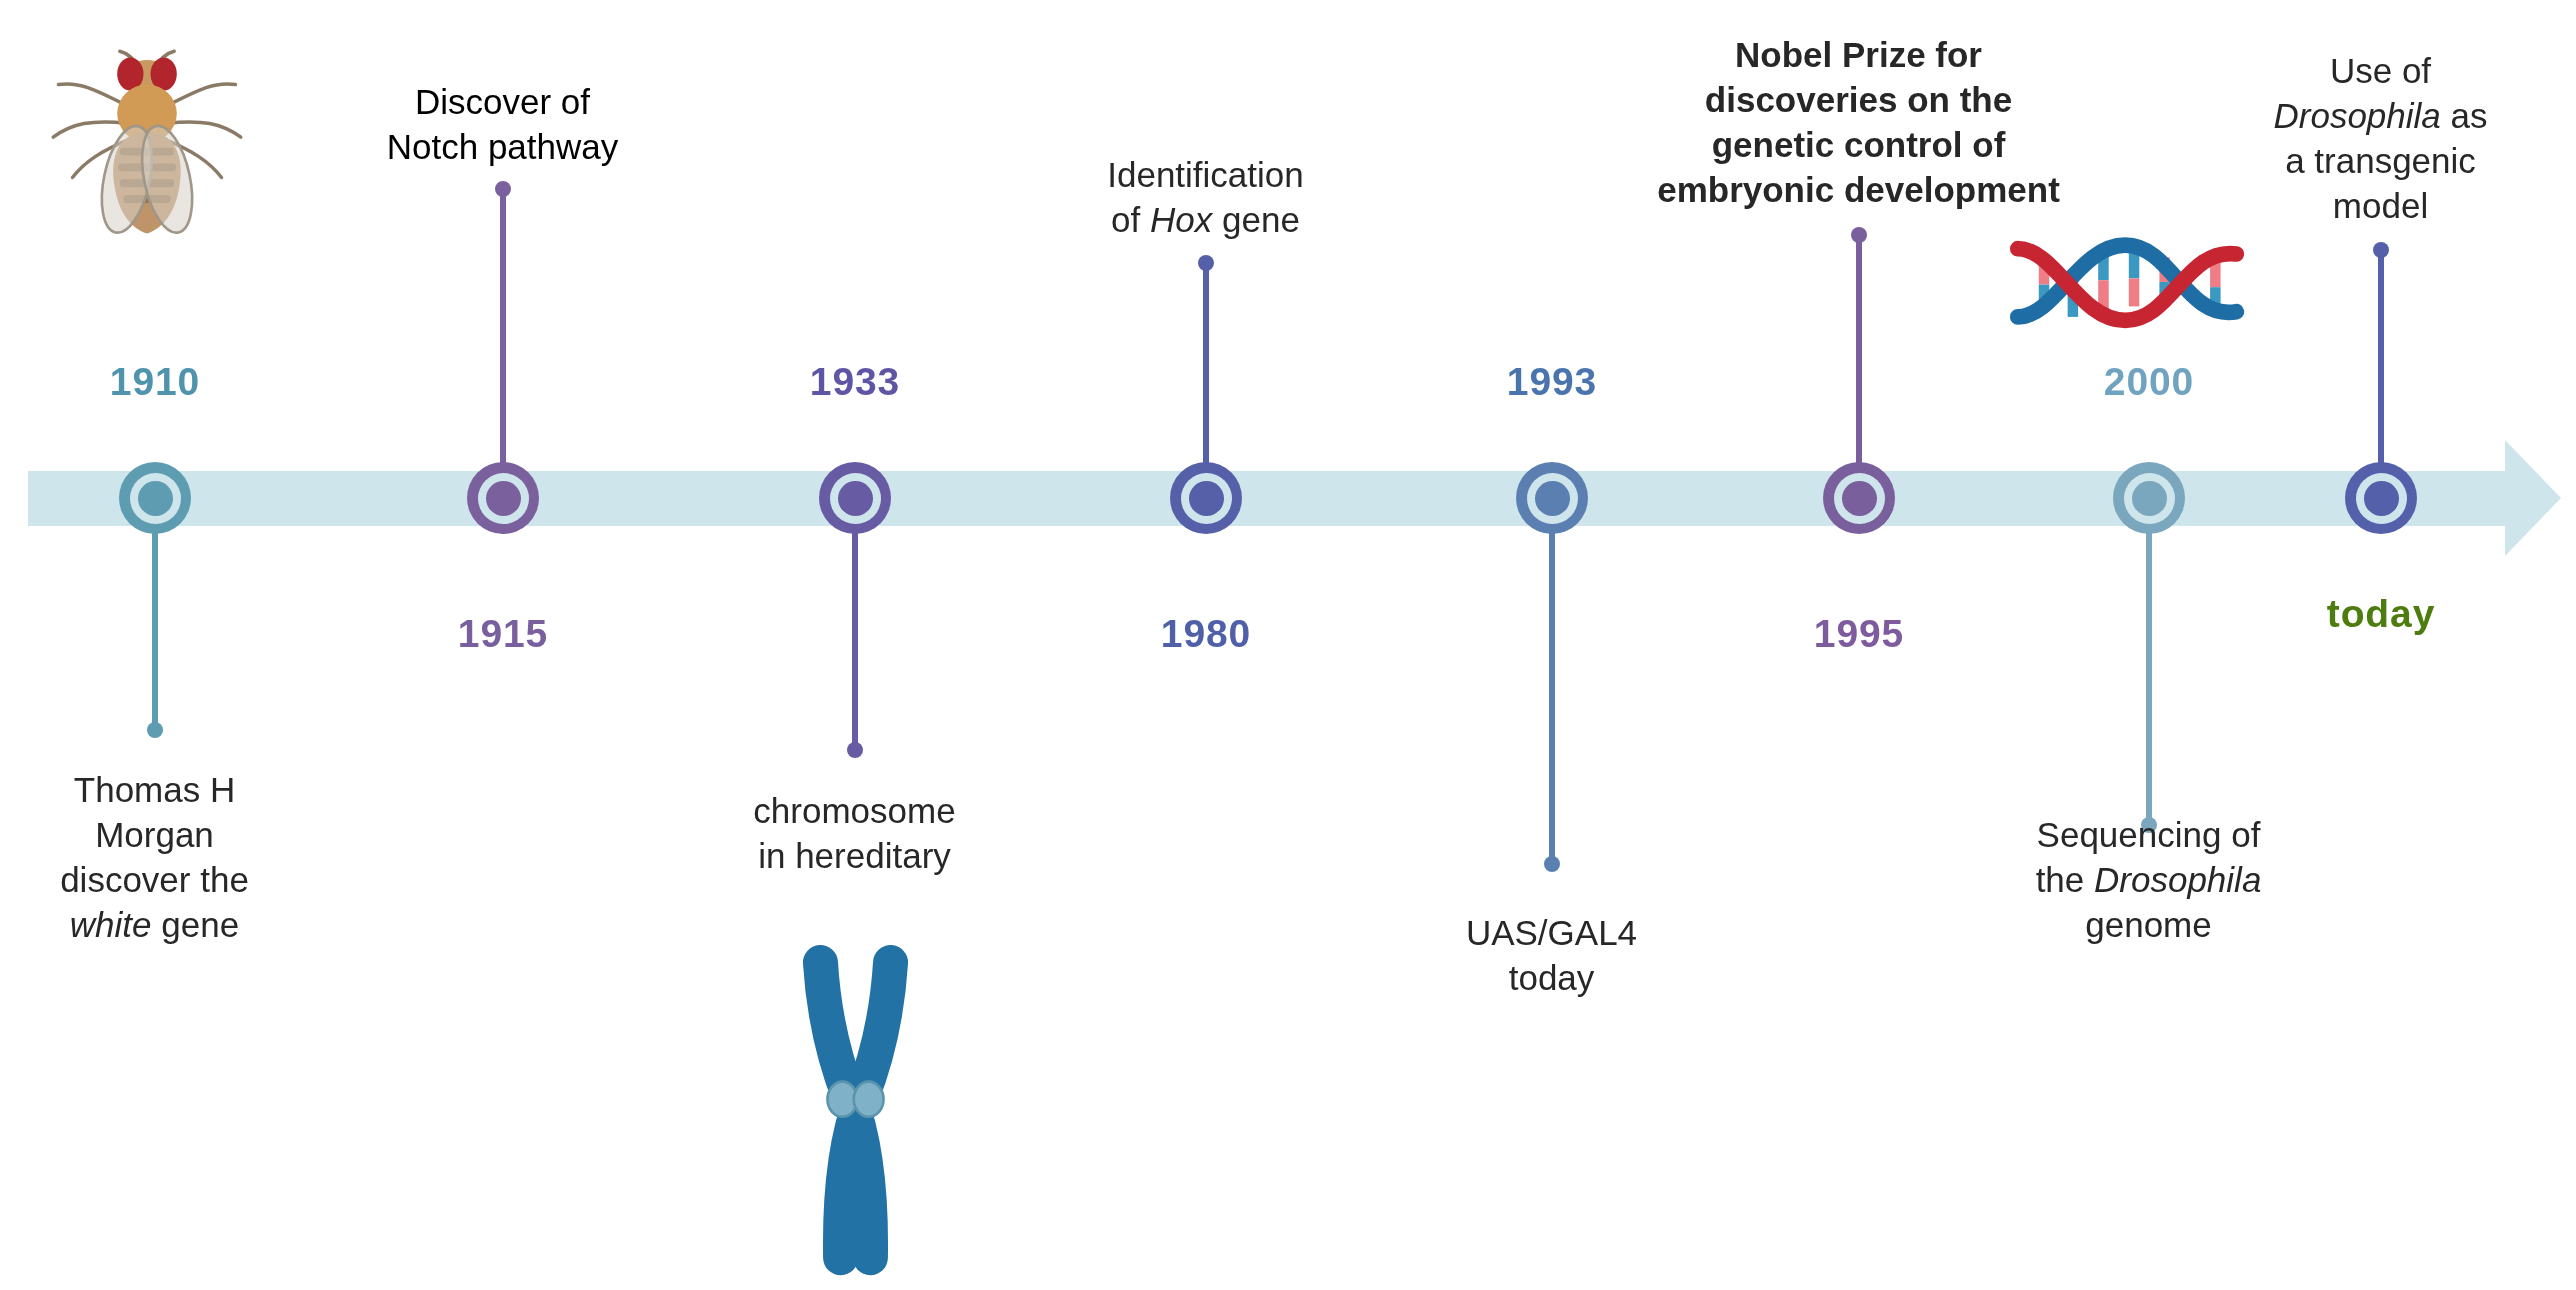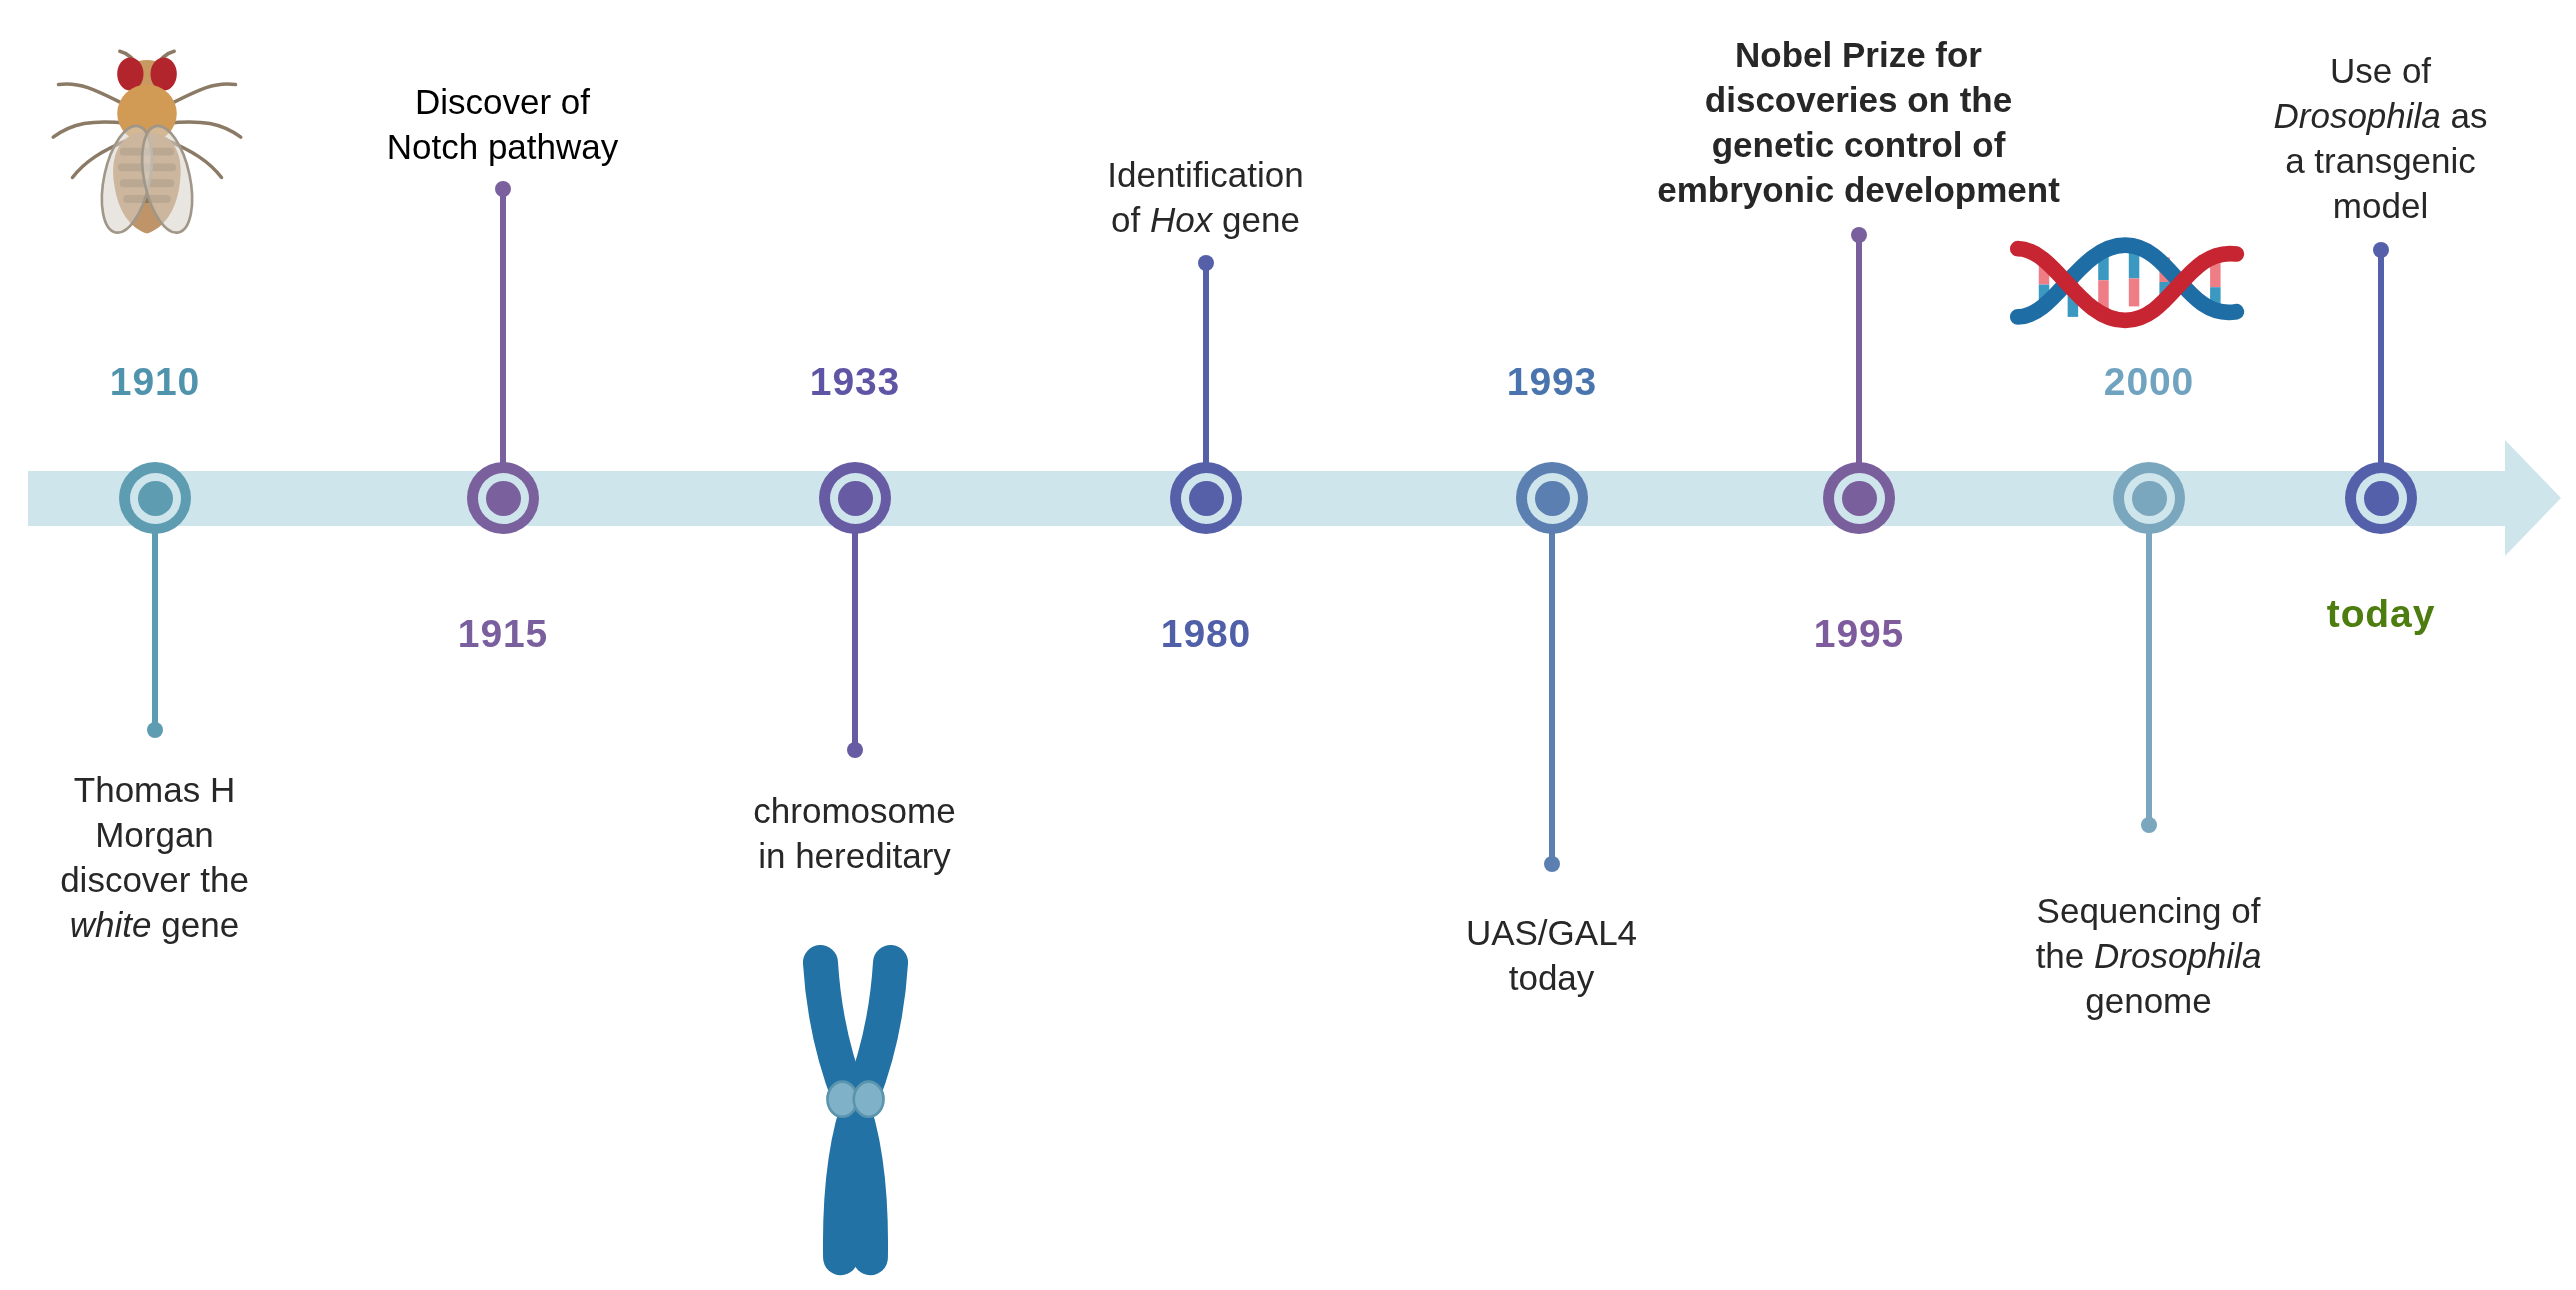--- a/index.html
+++ b/index.html
@@ -192,21 +192,21 @@
       </div>
       <div>
         <div class="year" style="left: 2149px; top: 360px; color: rgb(111, 163, 192);">2000</div>
         <div class="stem" style="left: 2149px; top: 498px; height: 327px; background: rgb(122, 167, 189);"></div>
         <div class="enddot" style="left: 2149px; top: 825px; background: rgb(122, 167, 189);"></div>
         <div class="marker" style="left: 2149px; top: 498px; background: rgb(122, 167, 189);">
           <div class="marker-mid" style="background: rgb(207, 229, 236);">
             <div class="marker-dot" style="background: rgb(122, 167, 189);"></div>
           </div>
         </div>
-        <div class="note" style="left: 2149px; color: rgb(39, 39, 39); top: 888px;">
+        <div class="note" style="left: 2149px; color: rgb(39, 39, 39); top: 812px;">
           <div>Sequencing of</div>
           <div>the <i>Drosophila</i></div>
           <div>genome</div>
         </div>
       </div>
       <div>
         <div class="year" style="left: 2381px; top: 592px; color: #4d7c0f;">today</div>
         <div class="stem" style="left: 2381px; top: 250px; height: 248px; background: rgb(85, 96, 171);"></div>
         <div class="enddot" style="left: 2381px; top: 250px; background: rgb(85, 96, 171);"></div>
         <div class="marker" style="left: 2381px; top: 498px; background: rgb(85, 96, 171);">

